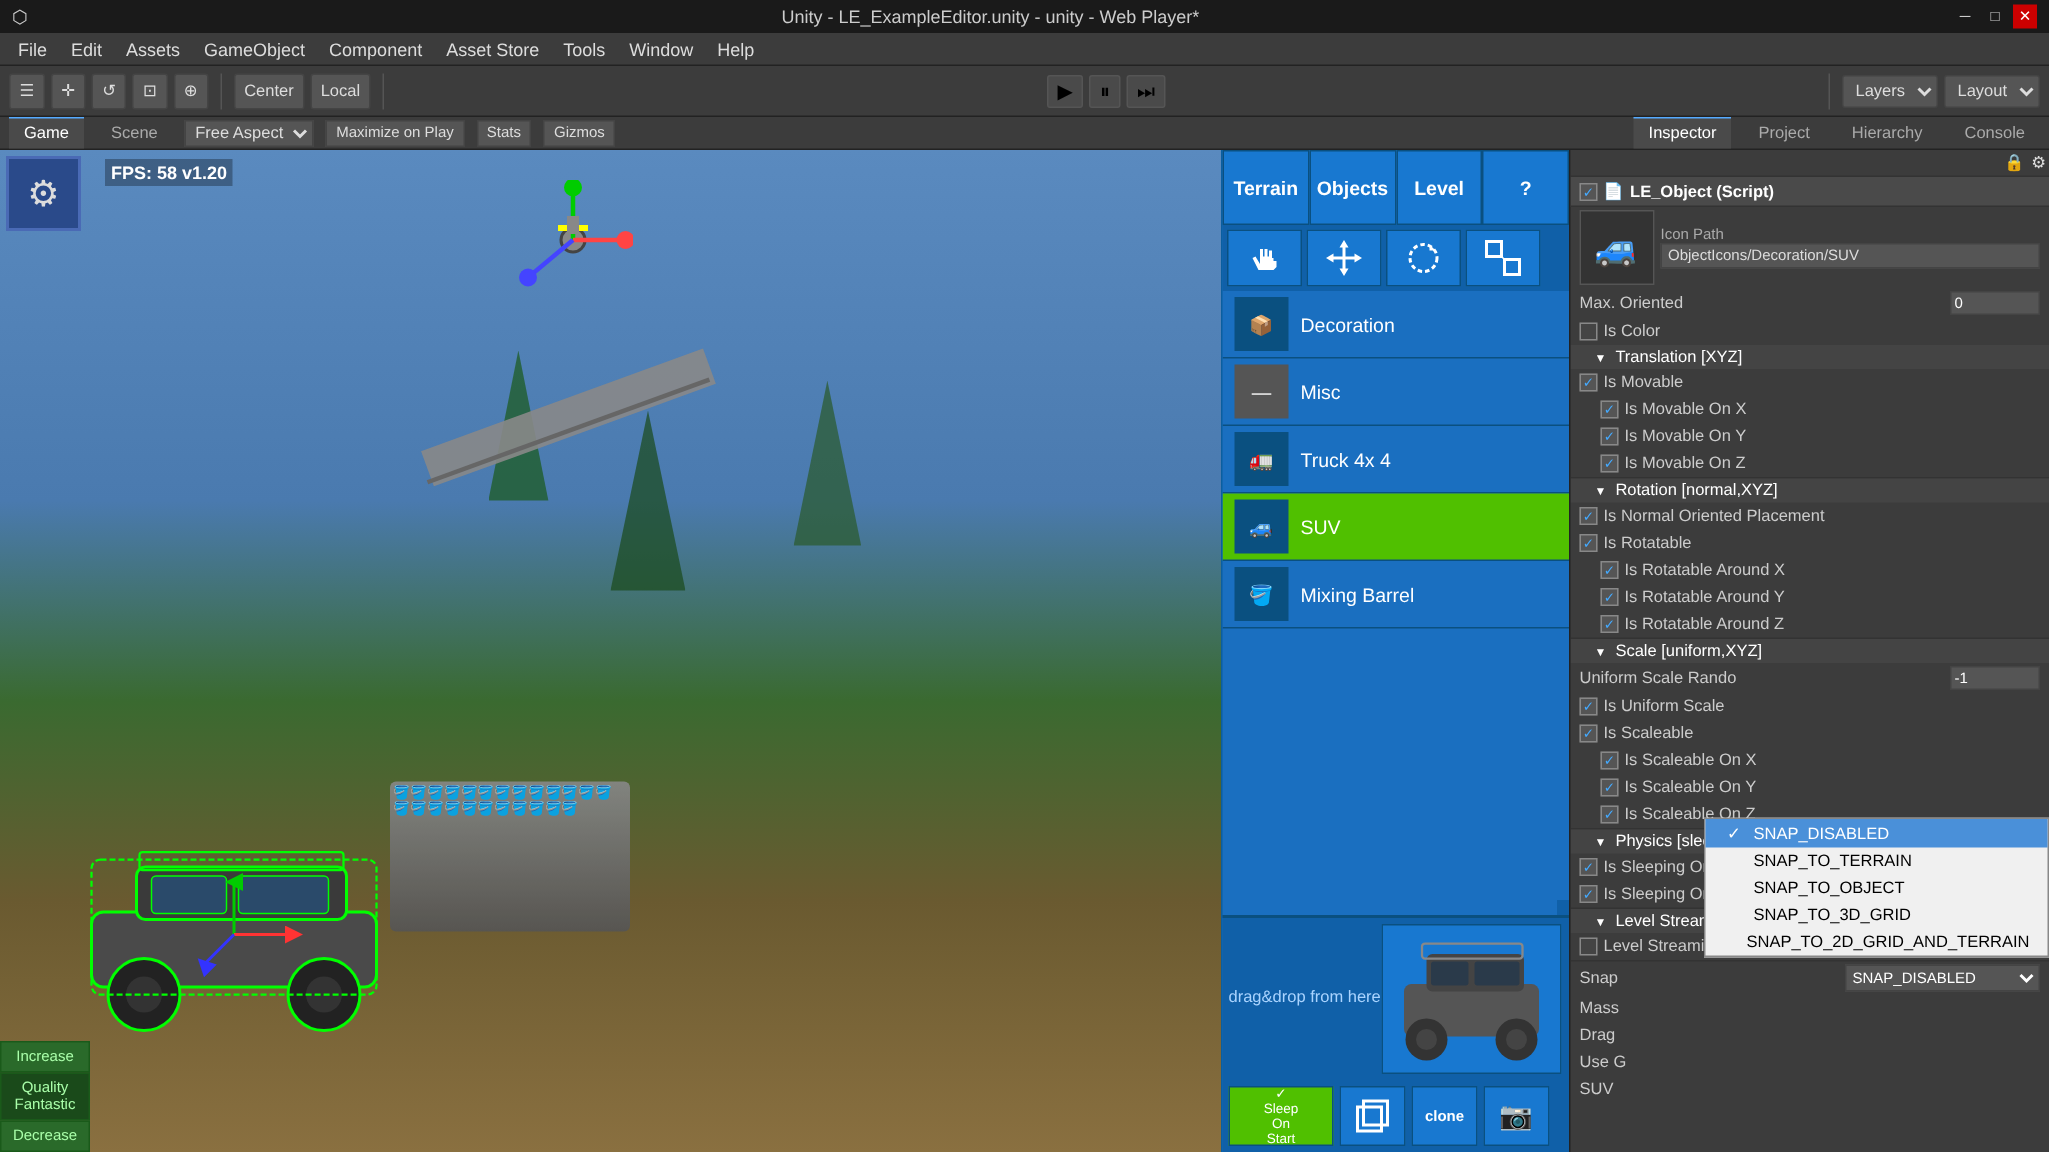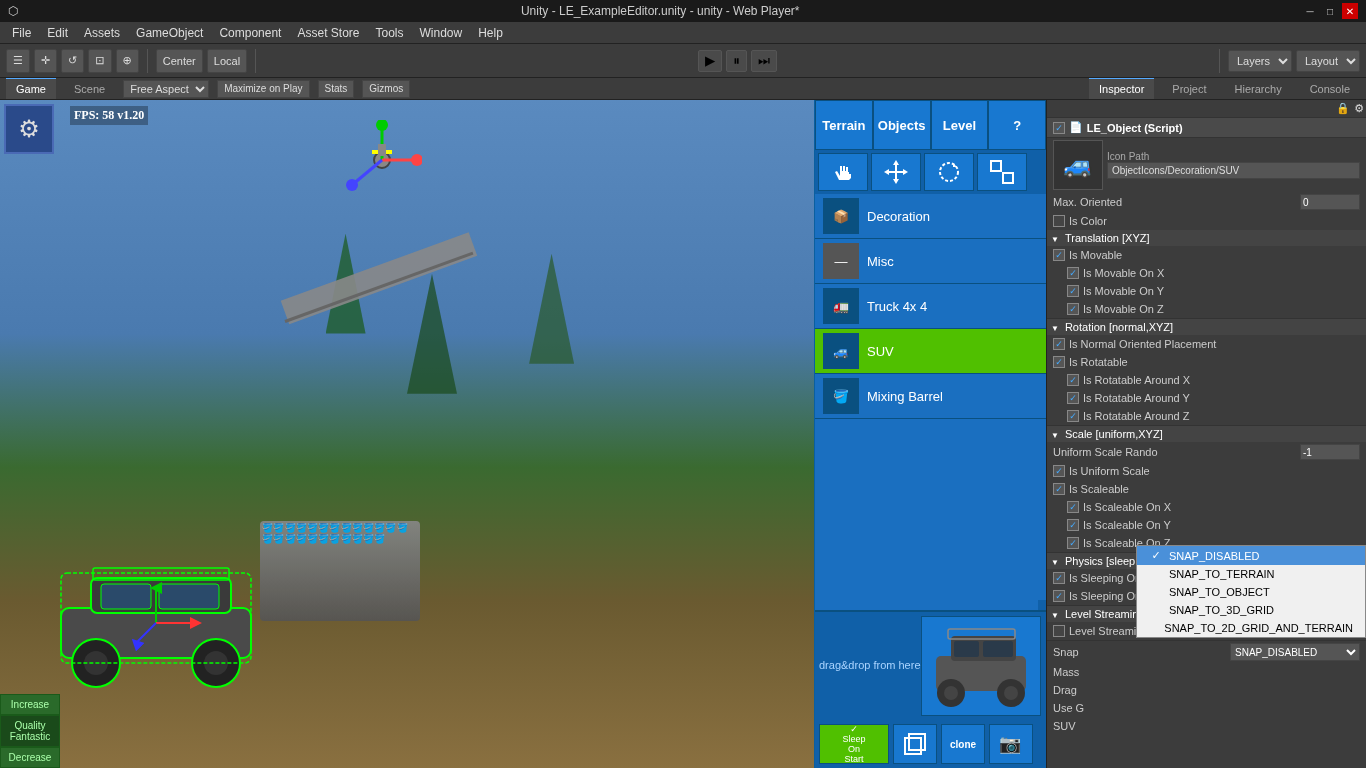--- a/index.html
+++ b/index.html
@@ -34,29 +34,29 @@
     .aspect-select { background: #555; border: 1px solid #444; color: #ddd; height: 18px; font-size: 11px; padding: 0 2px; }
     .maximize-btn { background: #555; border: 1px solid #444; color: #ddd; font-size: 10px; padding: 0 6px; cursor: pointer; height: 18px; }
 
     
     #main { display: flex; height: calc(768px - 22px - 22px - 34px - 22px); }
 
     
     #viewport { flex: 1; position: relative; overflow: hidden; background: #1a1a2e; }
 
     
-    .fps-text { position: absolute; top: 6px; left: 70px; color: white; font-size: 12px; font-weight: bold; background: rgba(0,0,0,0.3); padding: 2px 4px; font-family: Liberation Serif, serif; }
+    .fps-text { position: absolute; top: 6px; left: 70px; color: white; font-size: 12px; font-weight: bold; background: rgba(0,0,0,0.3); padding: 2px 4px; }
     .gear-icon { position: absolute; top: 4px; left: 4px; width: 50px; height: 50px; background: #2a4a8a; border: 2px solid #4a6ab5; display: flex; align-items: center; justify-content: center; font-size: 24px; cursor: pointer; }
 
     
     #right-panel { width: 320px; background: #3c3c3c; border-left: 1px solid #222; display: flex; flex-direction: column; overflow: hidden; }
     #inspector-content { flex: 1; overflow-y: auto; font-size: 11px; }
     .ins-header { background: #4a4a4a; display: flex; align-items: center; padding: 3px 6px; border-bottom: 1px solid #333; gap: 4px; }
     .ins-section { border-bottom: 1px solid #333; }
-    .ins-section-header { background: #444; padding: 2px 4px; color: #fff; font-size: 11px; cursor: pointer; display: flex; align-items: flex-start; gap: 4px; }
+    .ins-section-header { background: #444; padding: 2px 16px; color: #fff; font-size: 11px; cursor: pointer; display: flex; align-items: flex-start; gap: 4px; }
     .ins-row { display: flex; align-items: center; padding: 2px 6px; gap: 4px; min-height: 18px; }
     .ins-row.indented { padding-left: 20px; }
     .ins-label { color: #ccc; flex: 1; }
     .ins-checkbox { width: 12px; height: 12px; border: 1px solid #888; background: #555; display: inline-flex; align-items: center; justify-content: center; color: #4af; font-size: 9px; cursor: pointer; flex-shrink: 0; }
     .ins-checkbox.checked::after { content: '✓'; }
     .ins-checkbox.unchecked { background: #444; }
     .ins-input { background: #555; border: 1px solid #444; color: #fff; width: 60px; height: 16px; font-size: 10px; padding: 0 2px; }
     .ins-select { background: #555; border: 1px solid #444; color: #fff; width: 100%; height: 18px; font-size: 10px; }
 
     

